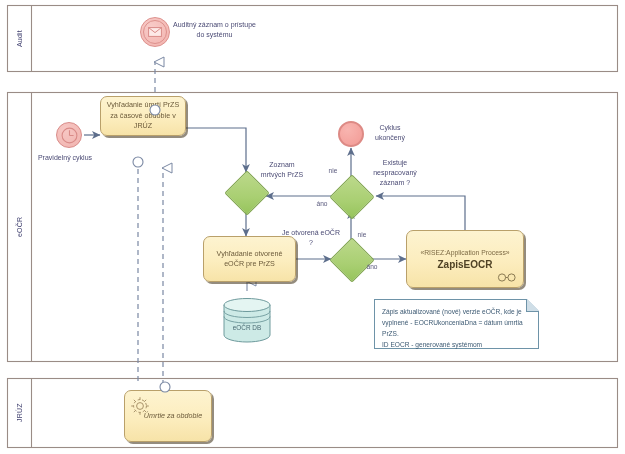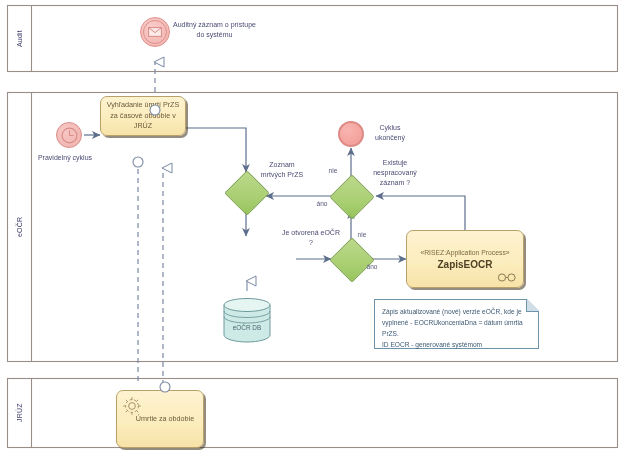--- a/index.html
+++ b/index.html
@@ -200,20 +200,23 @@
   <svg class="node" style="left:130px;top:102px;" width="60" height="70" viewBox="0 0 60 70">
     <circle cx="25" cy="8" r="5" fill="#ffffff" stroke="#7a88a3" stroke-width="1.1"></circle>
     <circle cx="8" cy="60" r="5" fill="#ffffff" stroke="#7a88a3" stroke-width="1.1"></circle>
   </svg>
 
   <div class="node" style="left:231px;top:177px;">
     <div class="gateway"></div>
   </div>
   <div class="lbl" style="left:259px;top:160px;width:46px;">Zoznam mrtvých PrZS</div>
 
+  <div class="node task" style="left:203px;top:236px;width:93px;height:46px;">
+    <span class="tname">Vyhľadanie otvorené eOČR pre PrZS</span>
+  </div>
 
   <div class="dbshape" style="left:221px;top:297px;width:52px;height:46px;">
     <svg width="52" height="46" viewBox="0 0 52 46">
       <path d="M3,8 L3,38 C3,42 14,45 26,45 C38,45 49,42 49,38 L49,8 Z" fill="#cdeae6" stroke="#6e9a9c" stroke-width="1"></path>
       <ellipse cx="26" cy="8" rx="23" ry="6.5" fill="#e4f5f2" stroke="#6e9a9c" stroke-width="1"></ellipse>
       <path d="M3,14 C3,18 14,20.5 26,20.5 C38,20.5 49,18 49,14" fill="none" stroke="#6e9a9c" stroke-width="0.9"></path>
       <path d="M3,19.5 C3,23.5 14,26 26,26 C38,26 49,23.5 49,19.5" fill="none" stroke="#6e9a9c" stroke-width="0.9"></path>
     </svg>
     <div class="db-label" style="top:27px;">eOČR DB</div>
   </div>
@@ -246,21 +249,21 @@
     </svg>
   </div>
 
   <div class="note" style="left:374px;top:299px;width:165px;height:50px;">
     <div class="fold"></div>
     <div>Zápis aktualizované (nové) verzie eOČR, kde je</div>
     <div>vyplnené - EOCRUkonceniaDna = dátum úmrtia PrZS.</div>
     <div>ID EOCR - generované systémom</div>
   </div>
 
-  <div class="node task" style="left:116px;top:390px;width:88px;height:58px;">
+  <div class="node task" style="left:124px;top:390px;width:88px;height:52px;font-style:italic;">
     <svg class="marker-gear" width="20" height="20" viewBox="0 0 20 20">
       <g fill="none" stroke="#a9936a" stroke-width="1">
         <circle cx="10" cy="10" r="3.4"></circle>
         <circle cx="10" cy="10" r="6.4" stroke-dasharray="2.4,2.1"></circle>
         <path d="M10,1.2 L10,4 M10,16 L10,18.8 M1.2,10 L4,10 M16,10 L18.8,10
                  M3.8,3.8 L5.8,5.8 M14.2,14.2 L16.2,16.2
                  M16.2,3.8 L14.2,5.8 M5.8,14.2 L3.8,16.2"></path>
       </g>
     </svg>
     <span class="tname" style="margin-left:10px;">Úmrtie za obdobie</span>

